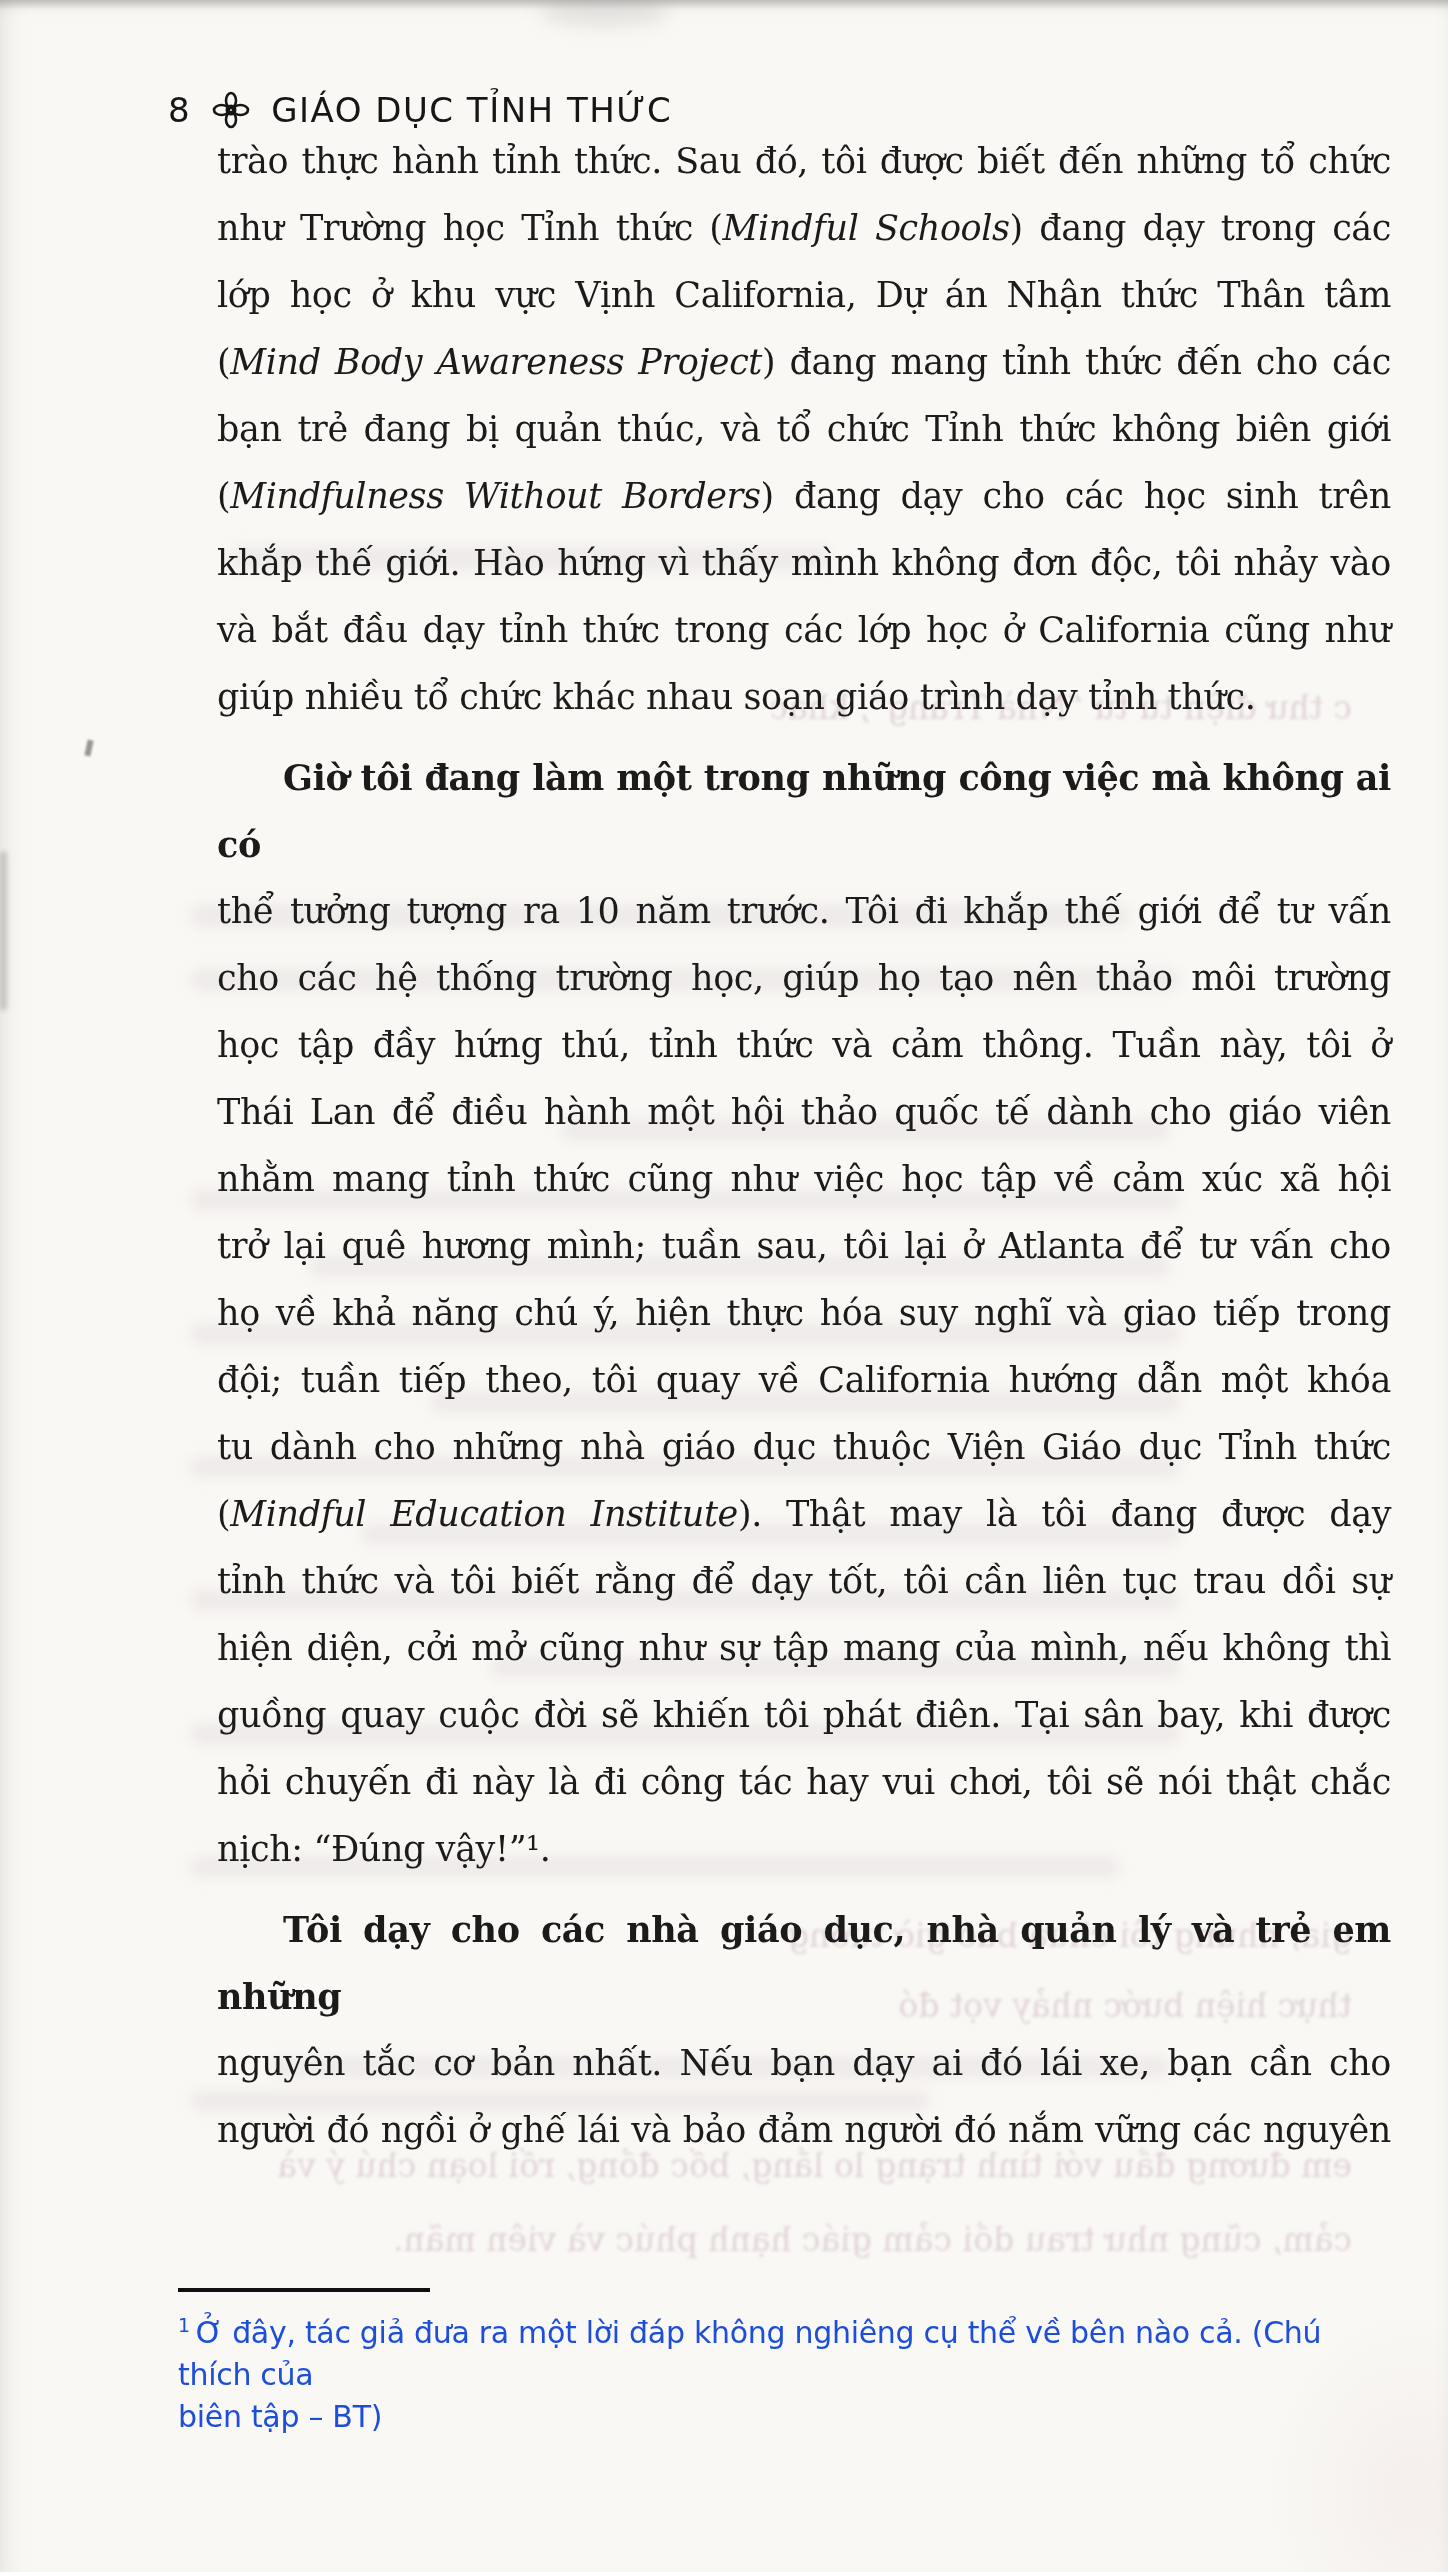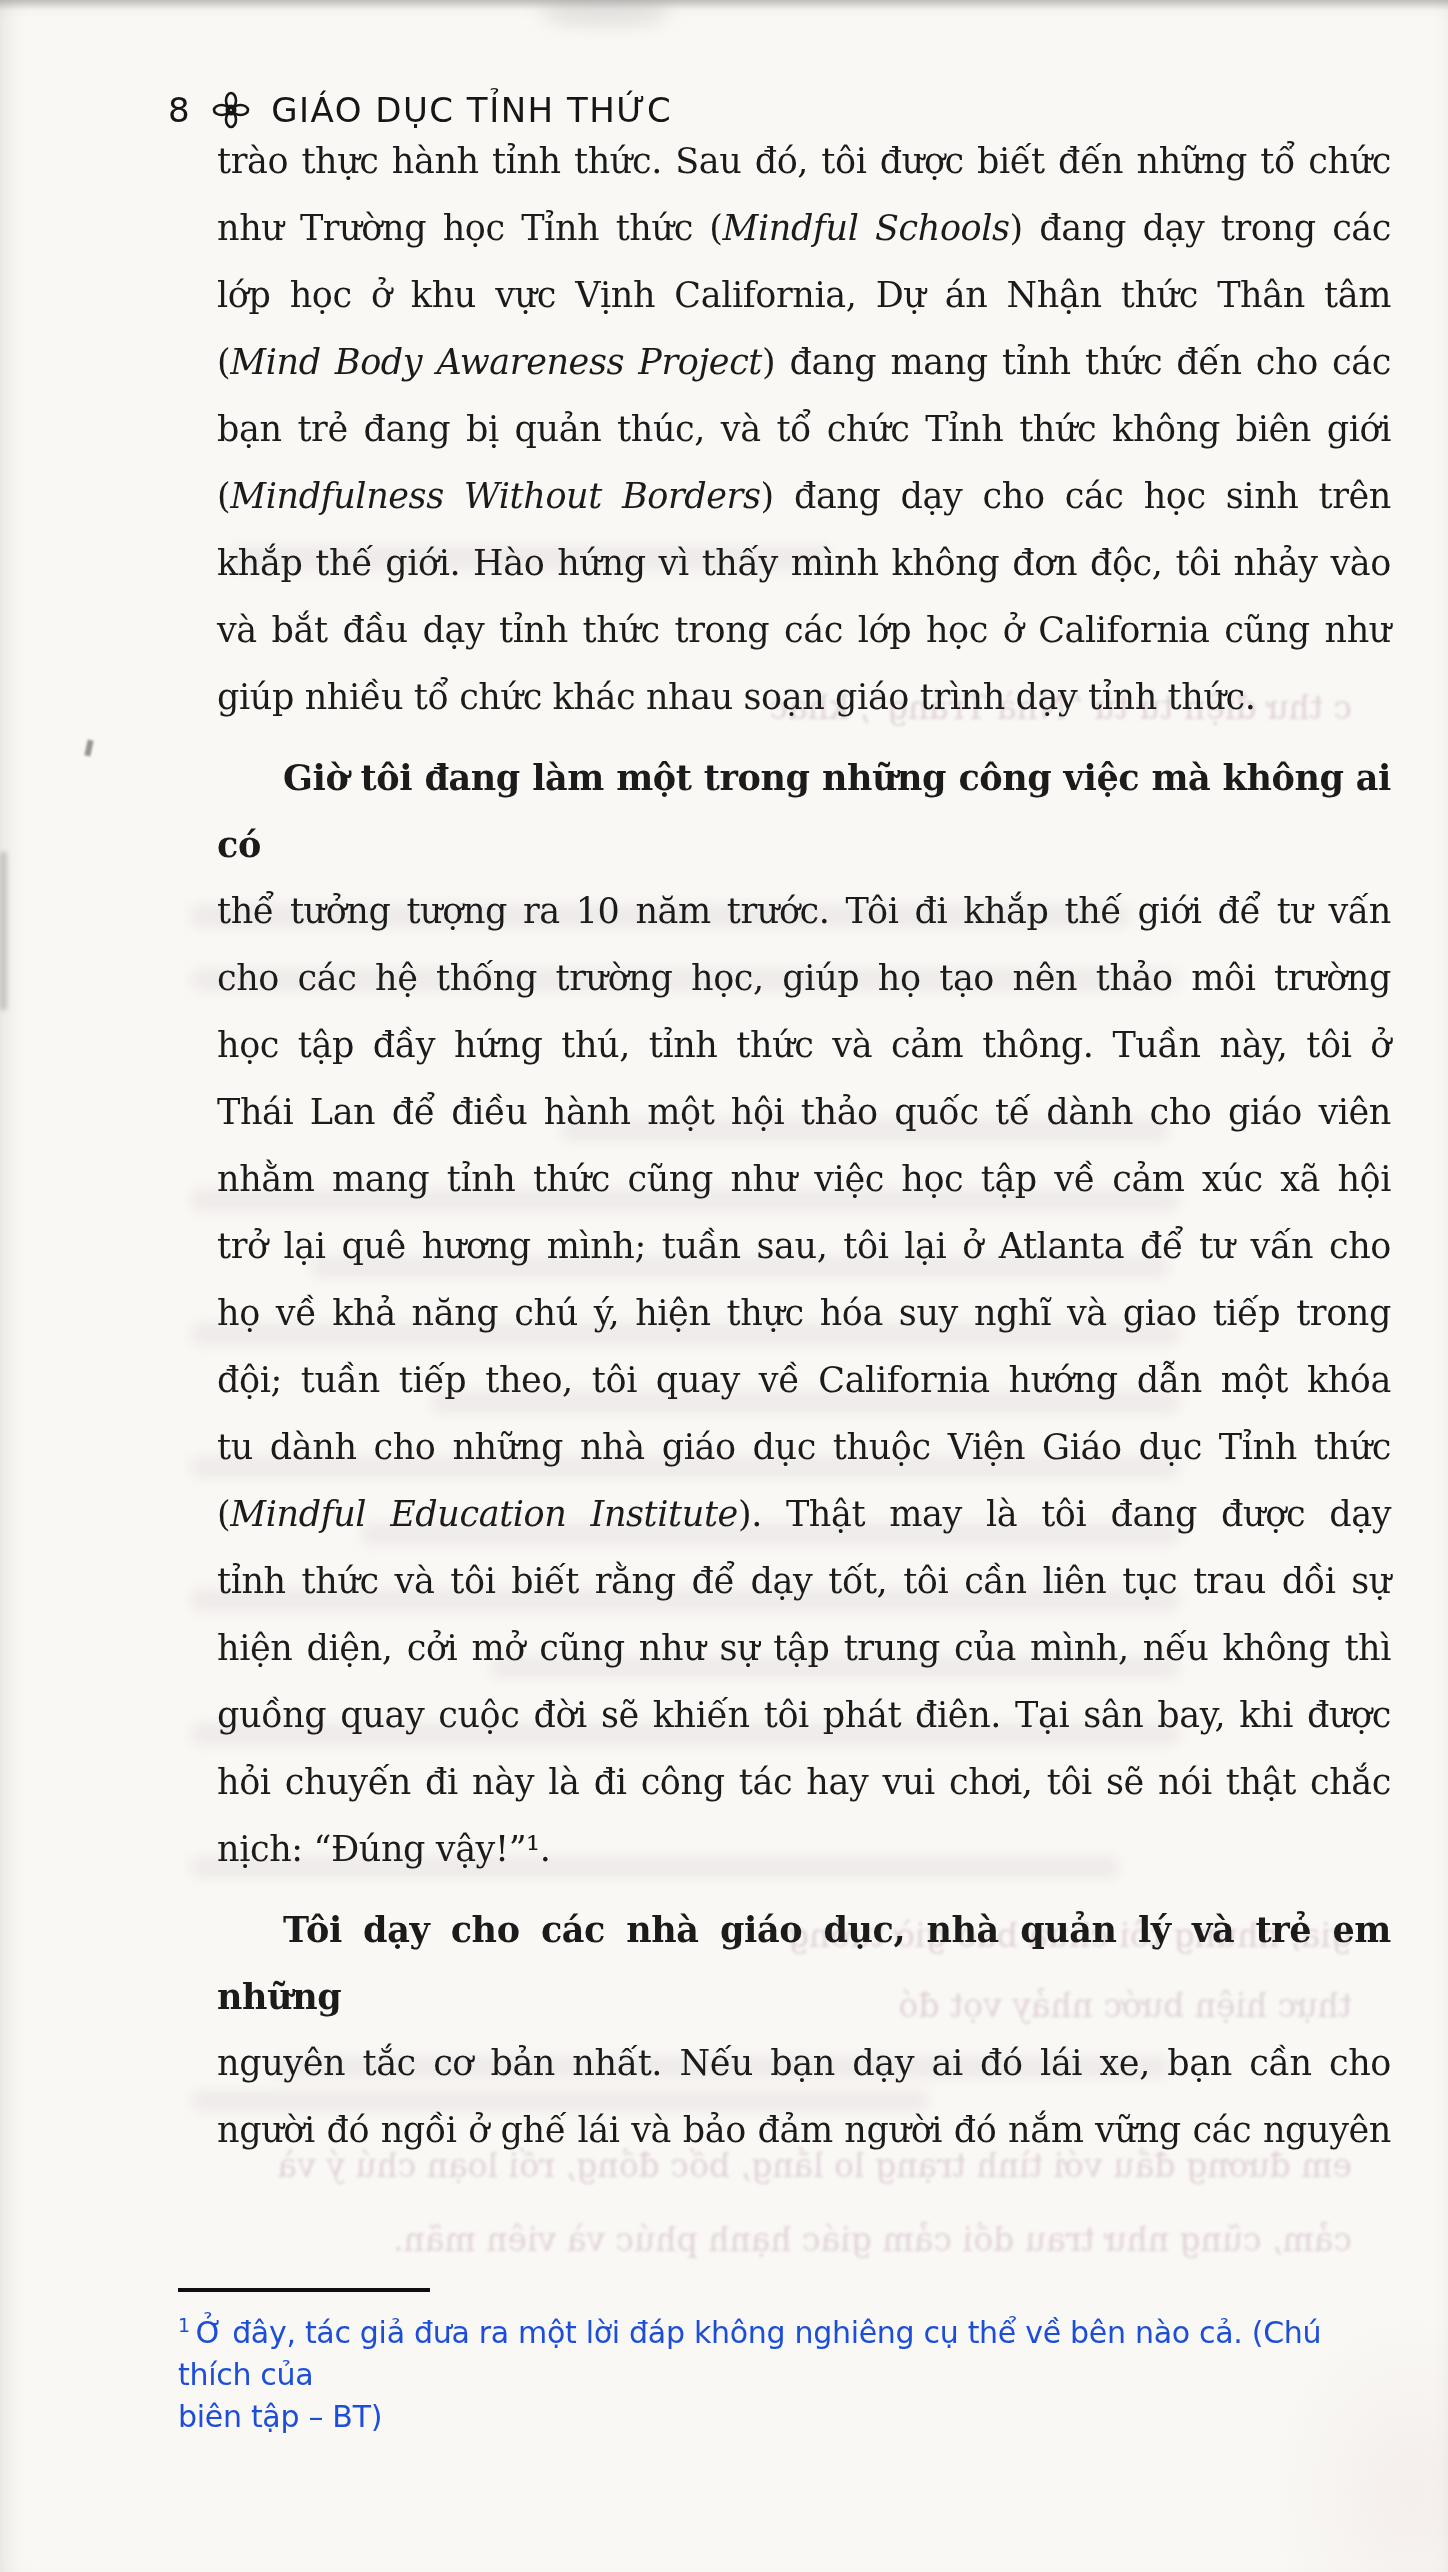--- a/index.html
+++ b/index.html
@@ -146,21 +146,21 @@
         <div class="line">cho các hệ thống trường học, giúp họ tạo nên thảo môi trường</div>
         <div class="line">học tập đầy hứng thú, tỉnh thức và cảm thông. Tuần này, tôi ở</div>
         <div class="line">Thái Lan để điều hành một hội thảo quốc tế dành cho giáo viên</div>
         <div class="line">nhằm mang tỉnh thức cũng như việc học tập về cảm xúc xã hội</div>
         <div class="line">trở lại quê hương mình; tuần sau, tôi lại ở Atlanta để tư vấn cho</div>
         <div class="line">họ về khả năng chú ý, hiện thực hóa suy nghĩ và giao tiếp trong</div>
         <div class="line">đội; tuần tiếp theo, tôi quay về California hướng dẫn một khóa</div>
         <div class="line">tu dành cho những nhà giáo dục thuộc Viện Giáo dục Tỉnh thức</div>
         <div class="line">(<i>Mindful Education Institute</i>). Thật may là tôi đang được dạy</div>
         <div class="line">tỉnh thức và tôi biết rằng để dạy tốt, tôi cần liên tục trau dồi sự</div>
-        <div class="line">hiện diện, cởi mở cũng như sự tập trung của mình, nếu không thì</div>
+        <div class="line">hiện diện, cởi mở cũng như sự tập mang của mình, nếu không thì</div>
         <div class="line">guồng quay cuộc đời sẽ khiến tôi phát điên. Tại sân bay, khi được</div>
         <div class="line">hỏi chuyến đi này là đi công tác hay vui chơi, tôi sẽ nói thật chắc</div>
         <div class="line para-end">nịch: “Đúng vậy!”¹.</div>
       </div>
       <div class="para indent">
         <div class="line">Tôi dạy cho các nhà giáo dục, nhà quản lý và trẻ em những</div>
         <div class="line">nguyên tắc cơ bản nhất. Nếu bạn dạy ai đó lái xe, bạn cần cho</div>
         <div class="line">người đó ngồi ở ghế lái và bảo đảm người đó nắm vững các nguyên</div>
       </div>
     </main>

